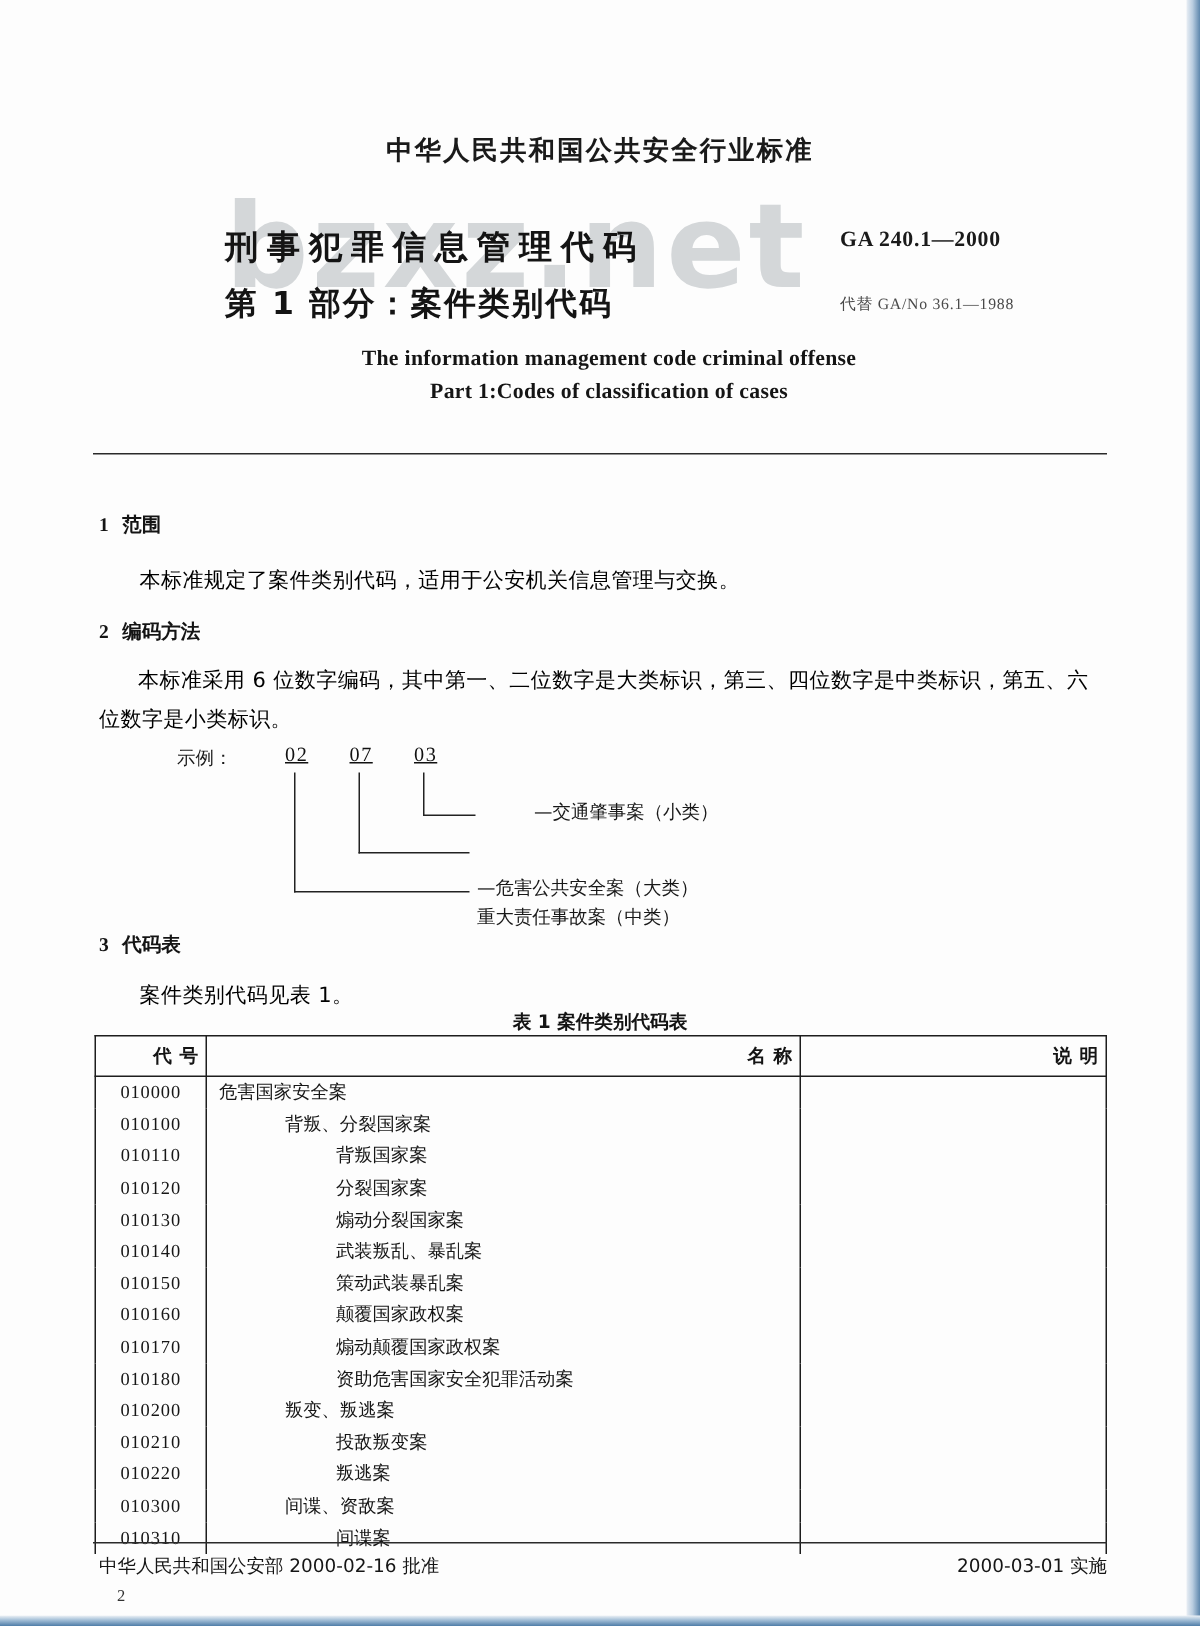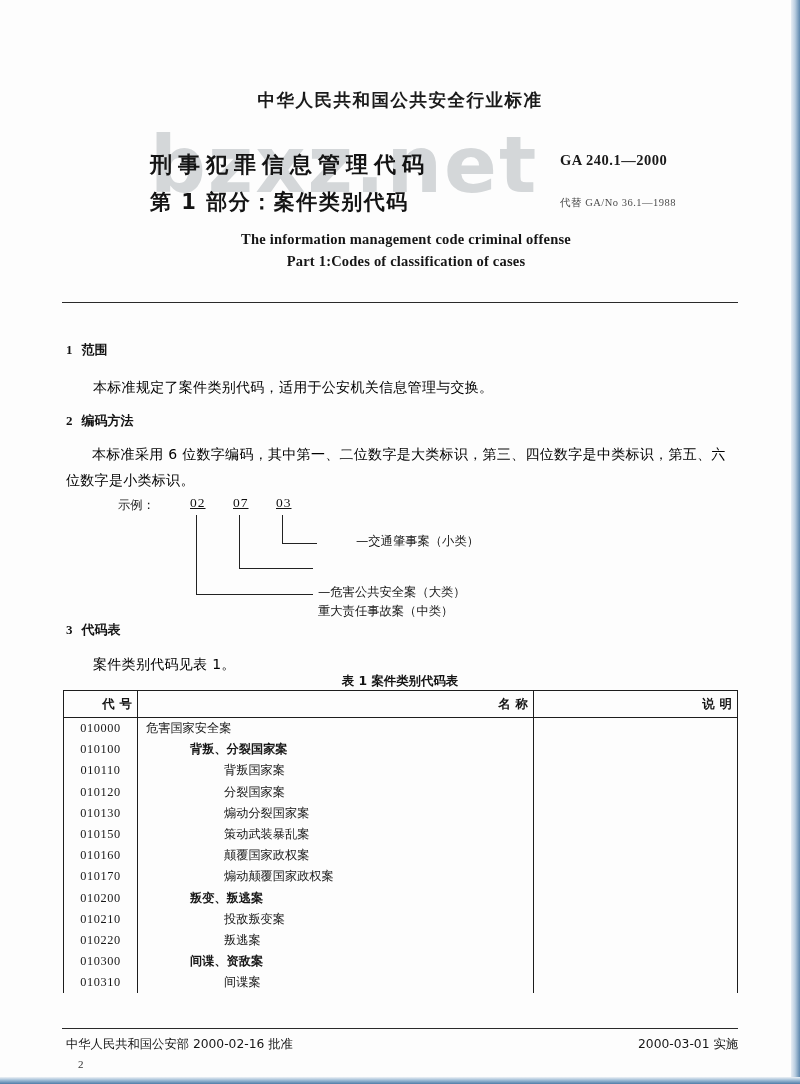--- a/index.html
+++ b/index.html
@@ -249,21 +249,21 @@
     height: 21.2px;
     border-top: none;
     border-bottom: none;
   }
   .codetable td.note-cell {
     border-top: none;
     border-bottom: none;
     height: 21.2px;
   }
   tr.lvl1 .name-cell { padding-left: 8px; }
-  tr.lvl2 .name-cell { padding-left: 52px; font-weight: bold; }
+  tr.lvl2 .name-cell { padding-left: 52px; }
   tr.lvl3 .name-cell { padding-left: 86px; }
   tr:last-child td { border-bottom: 1.3px solid #1d1d1d; }
   tr.hdr th { border-bottom: 1.3px solid #1d1d1d; }
 
   
   .foot-rule {
     position: absolute;
     left: 62px;
     top: 1028px;
     width: 676px;
@@ -386,32 +386,42 @@
           <td class="code-cell">010120</td>
           <td class="name-cell">分裂国家案</td>
           <td class="note-cell"></td>
         </tr>
         <tr class="lvl3">
           <td class="code-cell">010130</td>
           <td class="name-cell">煽动分裂国家案</td>
           <td class="note-cell"></td>
         </tr>
         <tr class="lvl3">
+          <td class="code-cell">010140</td>
+          <td class="name-cell">武装叛乱、暴乱案</td>
+          <td class="note-cell"></td>
+        </tr>
+        <tr class="lvl3">
           <td class="code-cell">010150</td>
           <td class="name-cell">策动武装暴乱案</td>
           <td class="note-cell"></td>
         </tr>
         <tr class="lvl3">
           <td class="code-cell">010160</td>
           <td class="name-cell">颠覆国家政权案</td>
           <td class="note-cell"></td>
         </tr>
         <tr class="lvl3">
           <td class="code-cell">010170</td>
           <td class="name-cell">煽动颠覆国家政权案</td>
+          <td class="note-cell"></td>
+        </tr>
+        <tr class="lvl3">
+          <td class="code-cell">010180</td>
+          <td class="name-cell">资助危害国家安全犯罪活动案</td>
           <td class="note-cell"></td>
         </tr>
         <tr class="lvl2">
           <td class="code-cell">010200</td>
           <td class="name-cell">叛变、叛逃案</td>
           <td class="note-cell"></td>
         </tr>
         <tr class="lvl3">
           <td class="code-cell">010210</td>
           <td class="name-cell">投敌叛变案</td>

